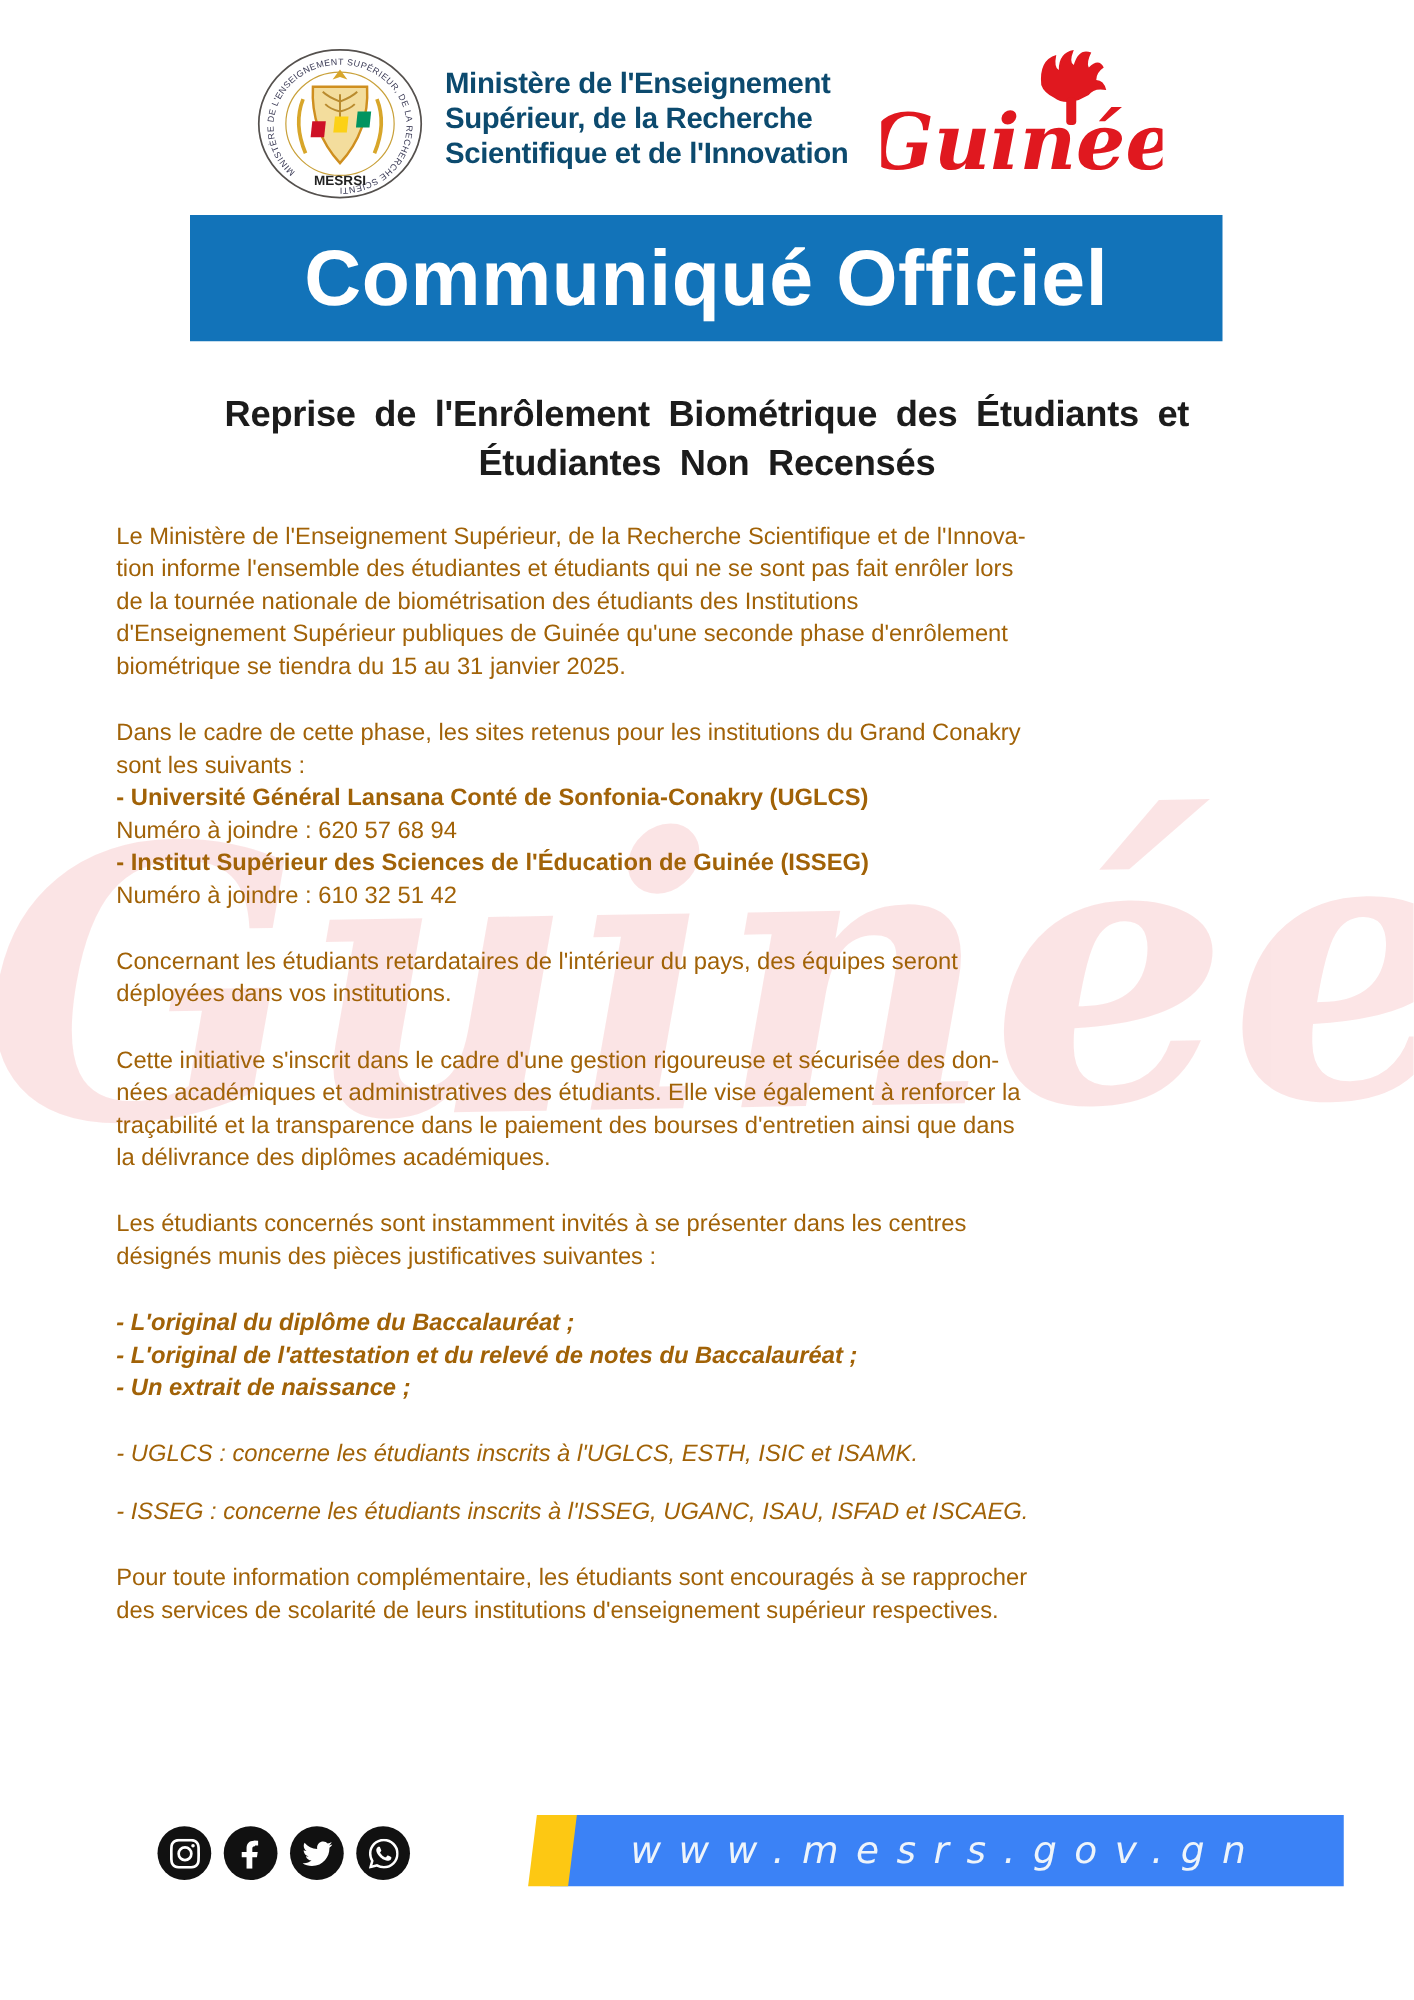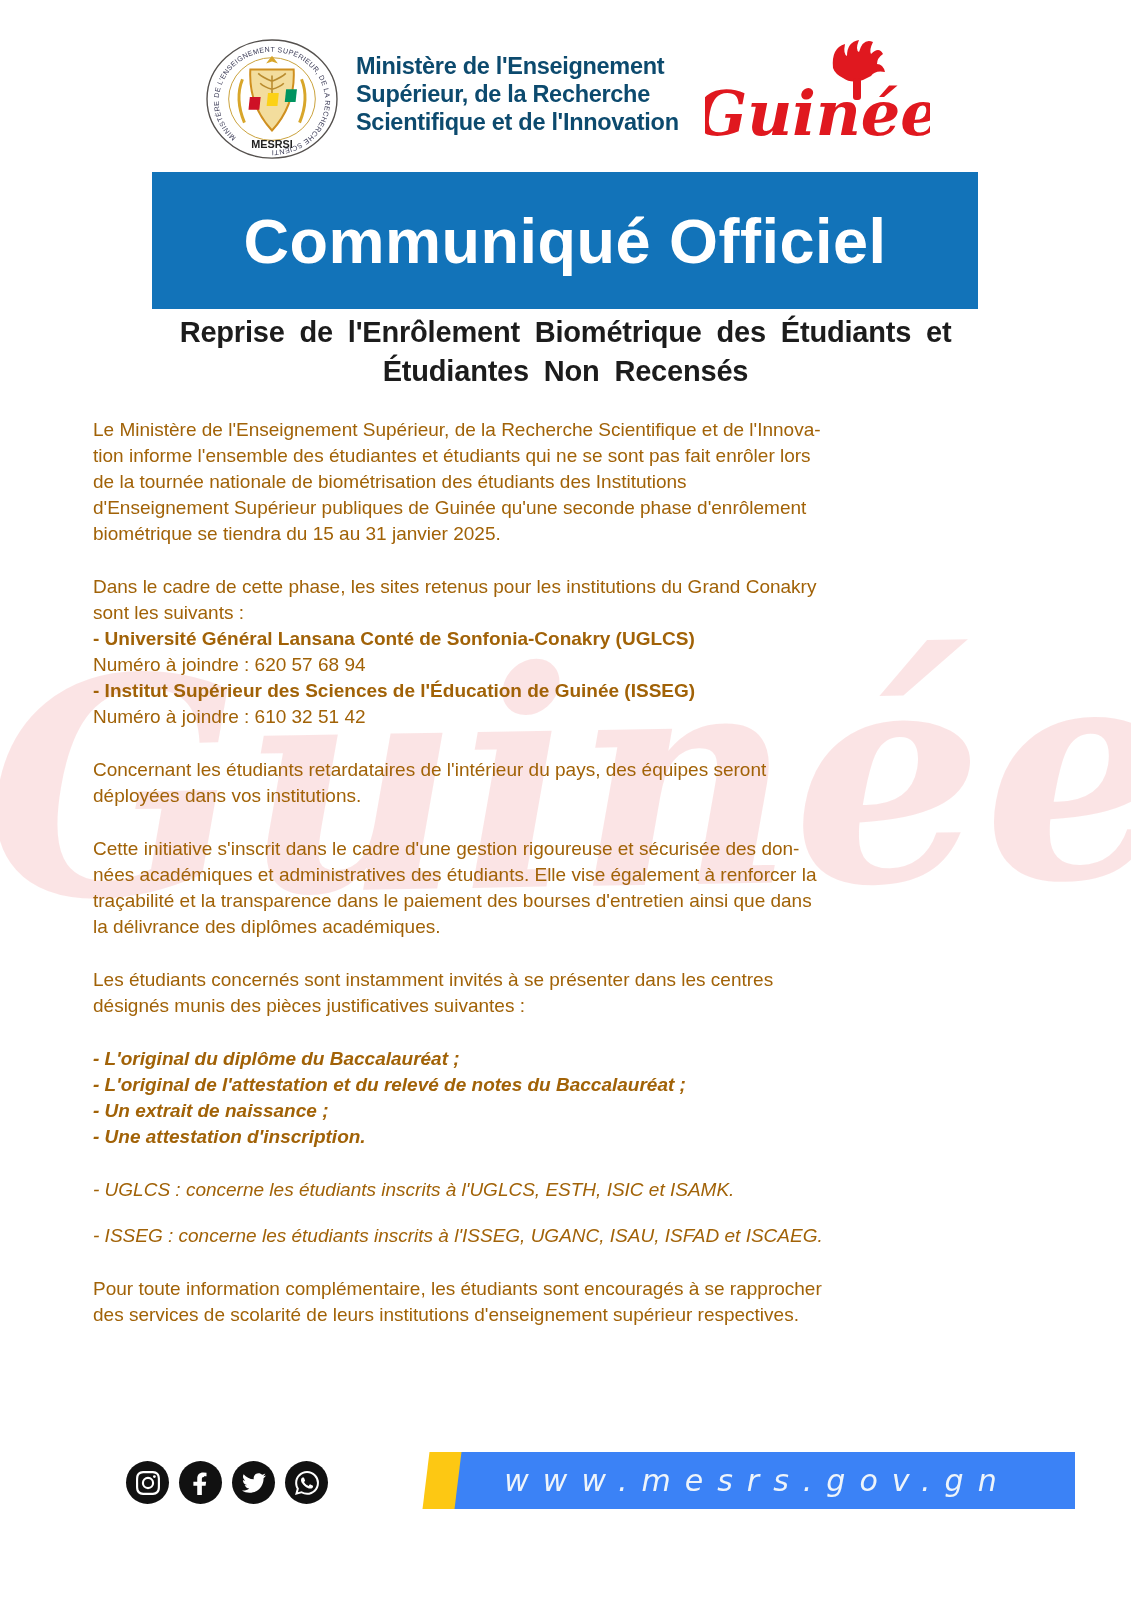--- a/index.html
+++ b/index.html
@@ -14,21 +14,21 @@
   .header-seal { position:absolute; left:203px; top:36px; width:138px; height:128px; }
   .ministry-name {
     position:absolute; left:356px; top:52px; width:340px;
     font-size:23.5px; line-height:28px; font-weight:bold; color:#0c4a6e;
     white-space:pre-line; letter-spacing:-0.3px;
   }
   .guinee-logo { position:absolute; left:705px; top:30px; width:225px; height:130px; }
 
   
   .banner {
-    position:absolute; left:152px; top:172px; width:826px; height:137px;
+    position:absolute; left:152px; top:172px; width:826px; height:101px;
     background:#1273b9; display:flex; align-items:center; justify-content:center;
   }
   .banner-title {
     color:#ffffff; font-size:63px; font-weight:bold; letter-spacing:0.5px;
     font-family:"Liberation Sans", sans-serif;
   }
 
   
   .watermark {
     position:absolute; left:120px; top:540px; width:920px; height:480px;
@@ -155,21 +155,20 @@
 traçabilité et la transparence dans le paiement des bourses d'entretien ainsi que dans
 la délivrance des diplômes académiques.</p>
 
     <p>Les étudiants concernés sont instamment invités à se présenter dans les centres
 désignés munis des pièces justificatives suivantes :</p>
 
     <div class="block">
       <div class="line piece-item">- L'original du diplôme du Baccalauréat ;</div>
       <div class="line piece-item">- L'original de l'attestation et du relevé de notes du Baccalauréat ;</div>
       <div class="line piece-item">- Un extrait de naissance ;</div>
-      <div class="line piece-item">- Une attestation d'inscription.</div>
     </div>
 
 
     <div class="block">
       <div class="line assign-item">- UGLCS : concerne les étudiants inscrits à l'UGLCS, ESTH, ISIC et ISAMK.</div>
       <div class="line assign-item">- ISSEG : concerne les étudiants inscrits à l'ISSEG, UGANC, ISAU, ISFAD et ISCAEG.</div>
     </div>
 
     <p>Pour toute information complémentaire, les étudiants sont encouragés à se rapprocher
 des services de scolarité de leurs institutions d'enseignement supérieur respectives.</p>

